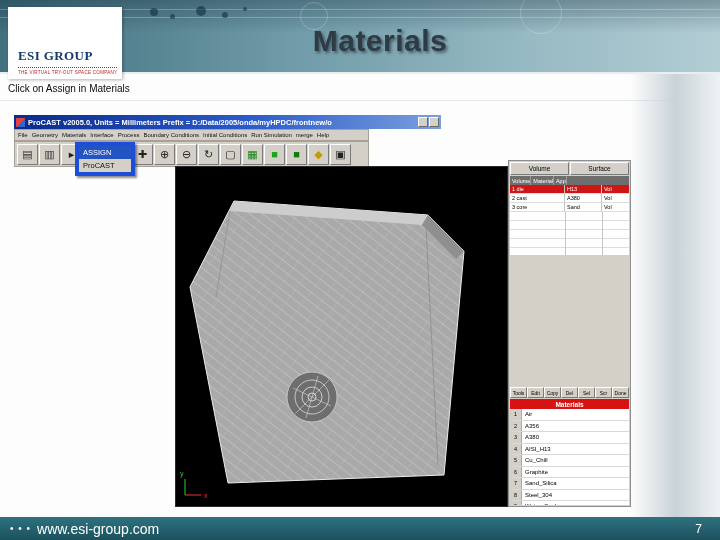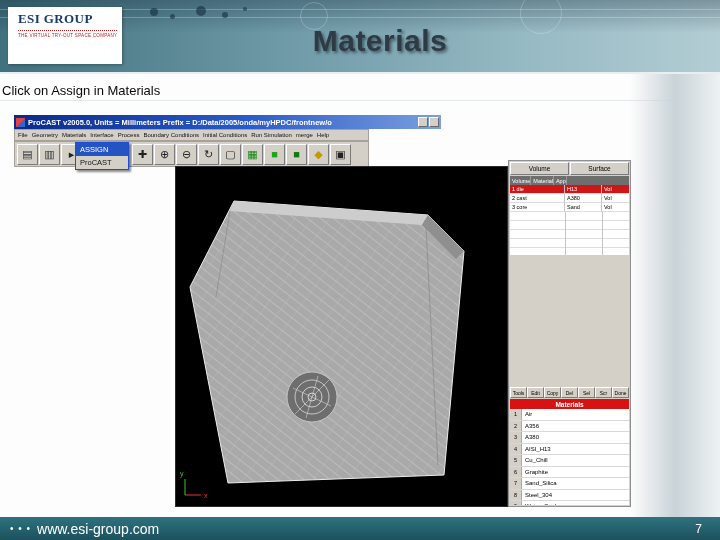--- a/index.html
+++ b/index.html
@@ -8,33 +8,33 @@
 
   
   .header{position:absolute;top:0;left:0;right:0;height:72px;
           background:linear-gradient(90deg,#41707e,#6f9aa7 40%,#93b7c1 70%,#b3cdd4);
           border-bottom:2px solid #e9eef0}
   .header::before{content:"";position:absolute;inset:0;
           background:linear-gradient(180deg,rgba(8,30,48,.32),rgba(8,30,48,0) 46%)}
   .hline{position:absolute;left:0;right:0;height:1px;background:rgba(255,255,255,.25)}
   .dot{position:absolute;border-radius:50%;background:rgba(12,38,58,.55)}
   .ring{position:absolute;border-radius:50%;border:1px solid rgba(255,255,255,.22)}
-  .logo{position:absolute;left:8px;top:7px;width:114px;height:57px;background:#fff;
-        display:flex;align-items:flex-start;gap:5px;padding:4px 5px;box-sizing:border-box;
+  .logo{position:absolute;left:8px;top:7px;width:114px;height:72px;background:#fff;
+        display:flex;align-items:flex-end;gap:5px;padding:4px 5px;box-sizing:border-box;
         box-shadow:1px 1px 3px rgba(0,0,0,.3);z-index:2}
   .logo-text .nm{font-family:"Liberation Serif",serif;font-weight:bold;color:#173a6a;
         font-size:13px;letter-spacing:.4px;white-space:nowrap}
   .logo-text .tg{margin-top:3px;padding-top:2px;border-top:1px dotted #c02020;color:#c02020;
         font-size:4.5px;letter-spacing:.3px;white-space:nowrap}
   .title{position:absolute;top:24px;left:130px;right:90px;text-align:center;font-size:30px;
         font-weight:bold;color:#2f3b44;text-shadow:2px 2px 3px rgba(10,20,30,.5);
         letter-spacing:.5px;z-index:2}
 
   
-  .instruction{position:absolute;top:83px;left:2px;font-size:13px;color:#0a0a0a}
+  .instruction{position:absolute;top:83px;left:8px;font-size:10px;color:#0a0a0a}
   .rule{position:absolute;top:100px;left:0;right:0;height:1px;background:#e3e8ea}
   .side-band{position:absolute;top:74px;right:0;bottom:23px;width:90px;
         background:linear-gradient(90deg,rgba(200,210,216,0),#c9d3d8 50%,#eef2f4)}
 
   
   .footer{position:absolute;left:0;right:0;bottom:0;height:23px;
         background:linear-gradient(180deg,#2f7280,#1c515d);display:flex;align-items:center;color:#fff}
   .f-bullets{margin-left:10px;font-size:10px;letter-spacing:1px}
   .f-url{margin-left:6px;font-size:14px}
   .f-page{margin-left:auto;margin-right:18px;font-size:12px}
@@ -52,21 +52,21 @@
         border:1px solid #a6a29a;box-sizing:border-box;display:flex;align-items:center;gap:4px;
         padding:0 3px;white-space:nowrap;overflow:hidden}
   .menu{font-size:6px;color:#111}
   .toolbar{position:absolute;left:0;top:26px;width:355px;height:26px;background:#d4d0c8;
         border:1px solid #a6a29a;box-sizing:border-box;display:flex;align-items:center;padding:0 2px}
   .tb-group{display:flex;gap:1px}
   .tb-gap{width:50px}
   .tbtn{width:21px;height:21px;background:#d4d0c8;border:1px solid;border-color:#fff #7a7a7a #7a7a7a #fff;
         box-sizing:border-box;display:flex;align-items:center;justify-content:center}
   .tbtn span{font-size:11px;line-height:1}
-  .popup{position:absolute;left:61px;top:27px;width:52px;background:#d4d0c8;border:1px solid #1d4ed8;
+  .popup{position:absolute;left:61px;top:27px;width:52px;background:#d4d0c8;border:4px solid #1d4ed8;
         box-shadow:2px 2px 2px rgba(0,0,0,.45);z-index:4}
   .popup-item{height:13px;display:flex;align-items:center;padding:0 4px;font-size:7.5px;color:#111}
   .popup-item.hl{background:#2453c2;color:#fff}
 
   .viewport{position:absolute;left:161px;top:51px;width:331px;height:339px;background:#000;border:1px solid #2a2a2a;box-sizing:content-box}
 
   
   .panel{position:absolute;left:494px;top:45px;width:123px;height:347px;background:#d4d0c8;
         border:1px solid #8f8f8f;box-sizing:border-box}
   .panel-top{position:absolute;top:1px;left:1px;right:1px;height:13px;display:flex;gap:1px}

